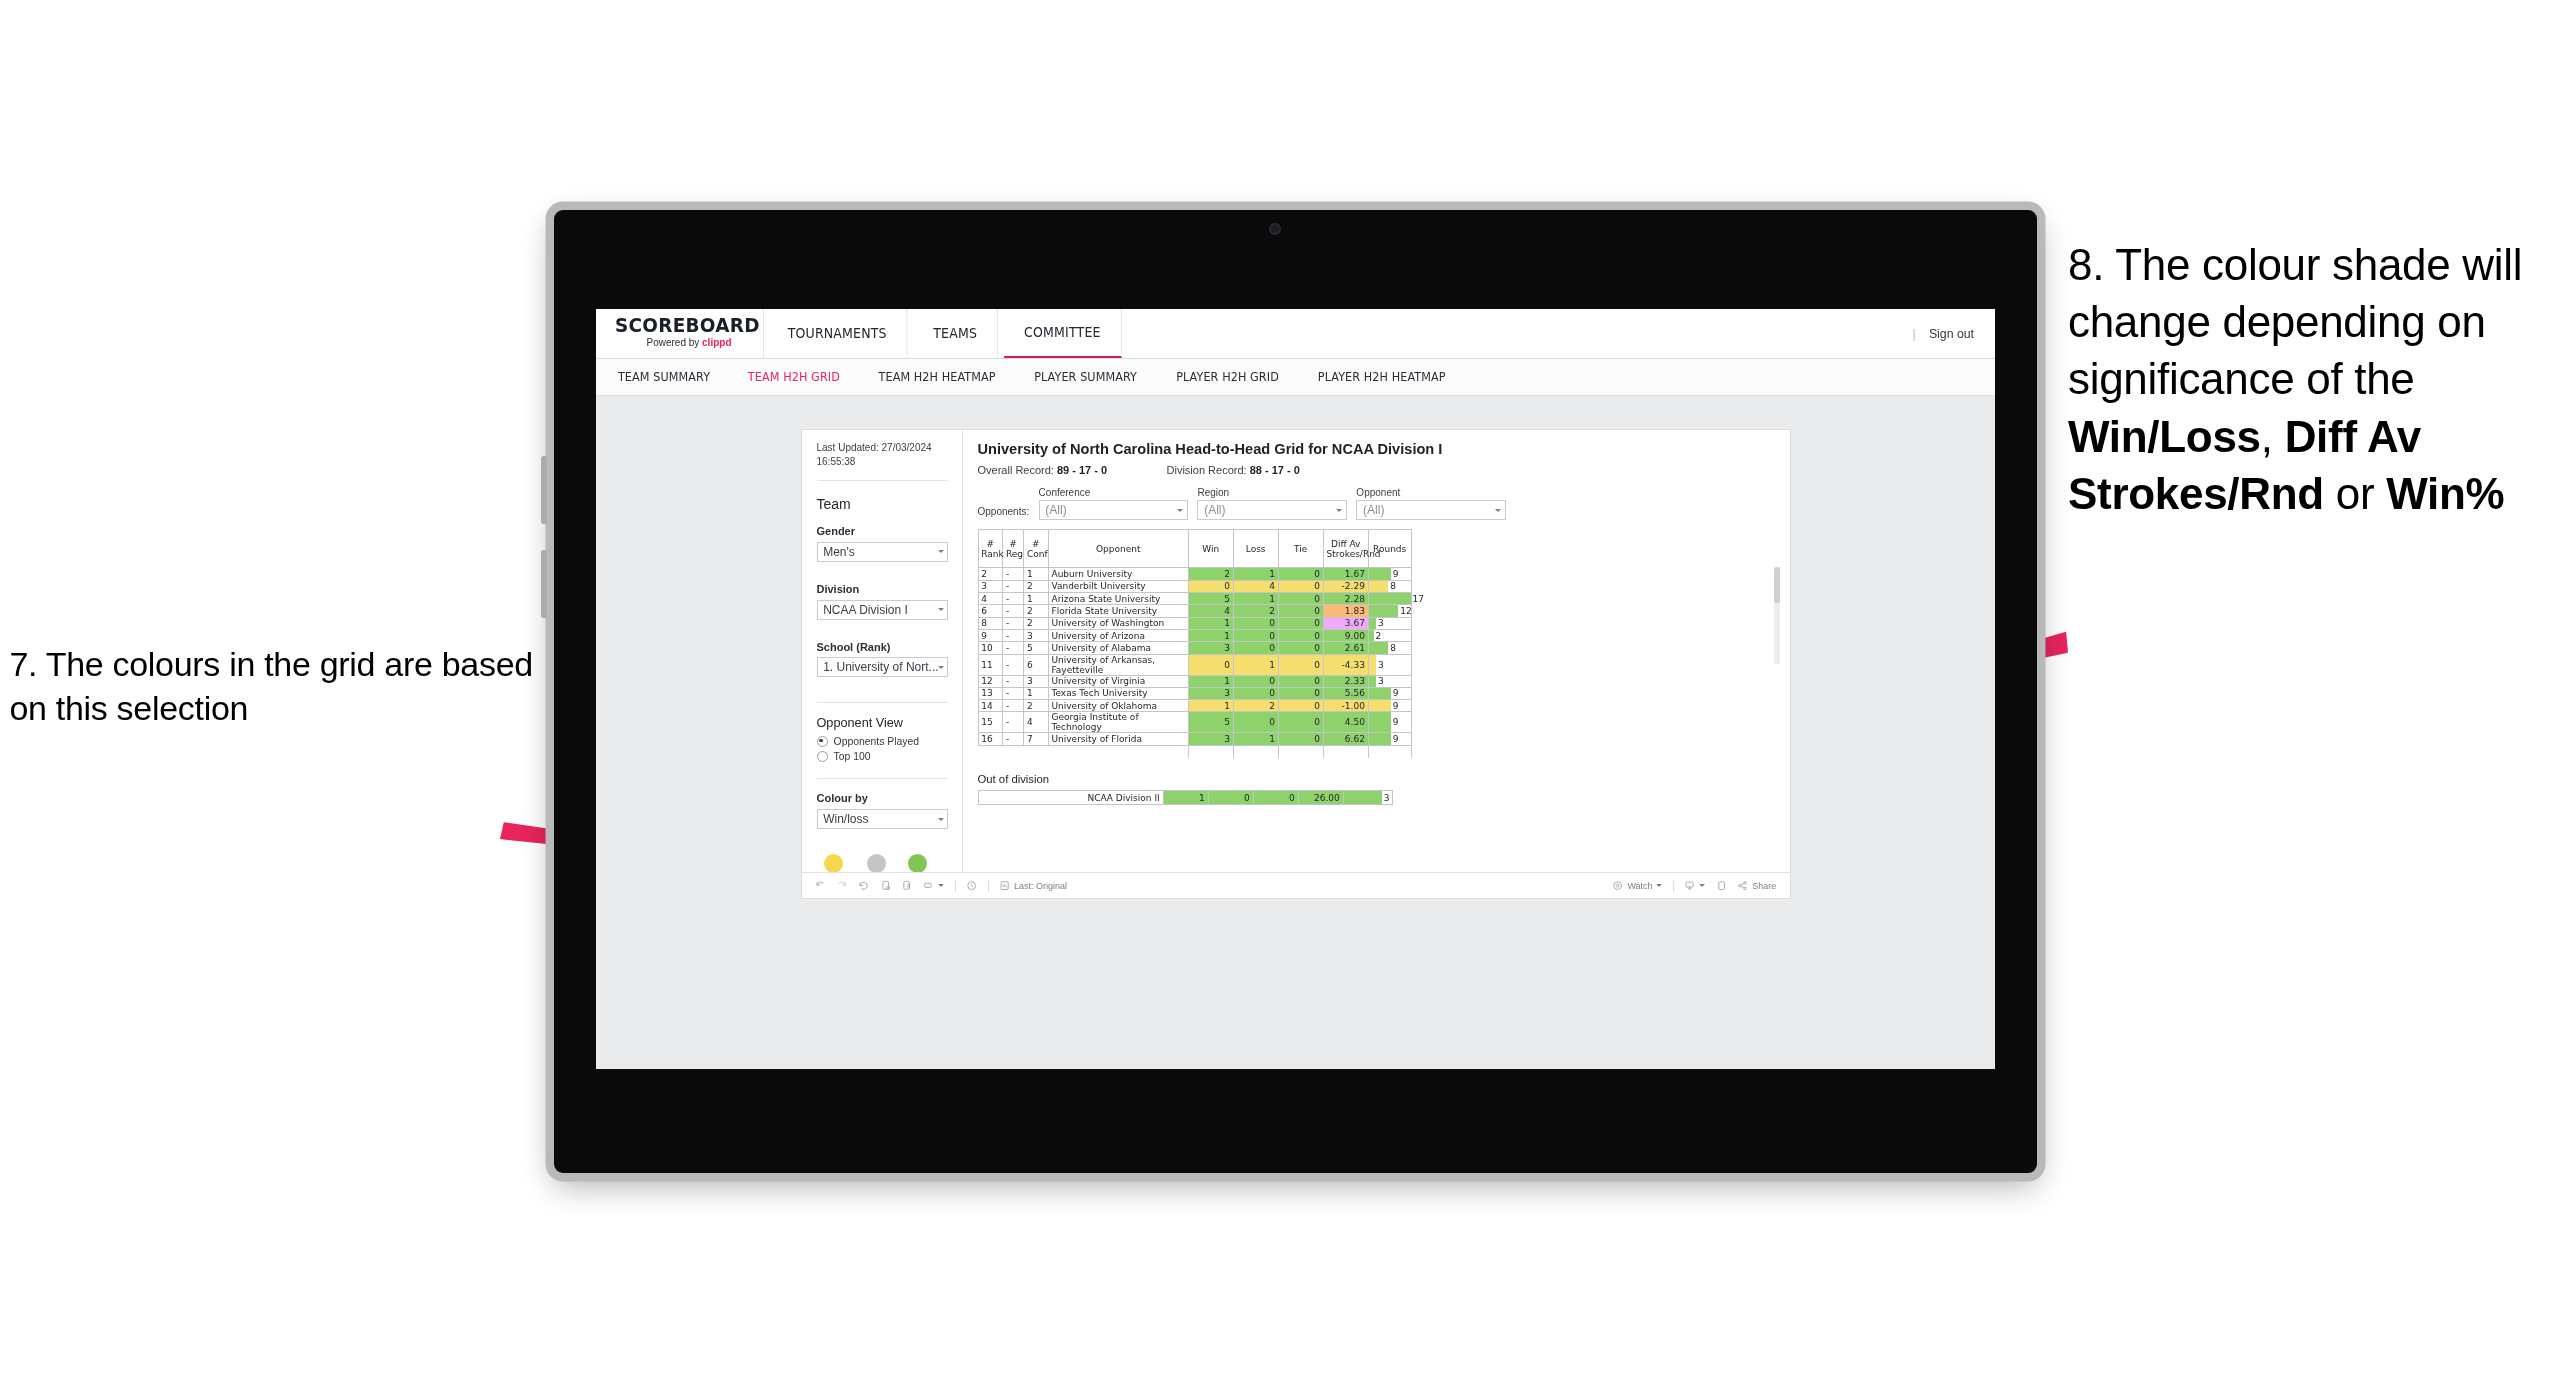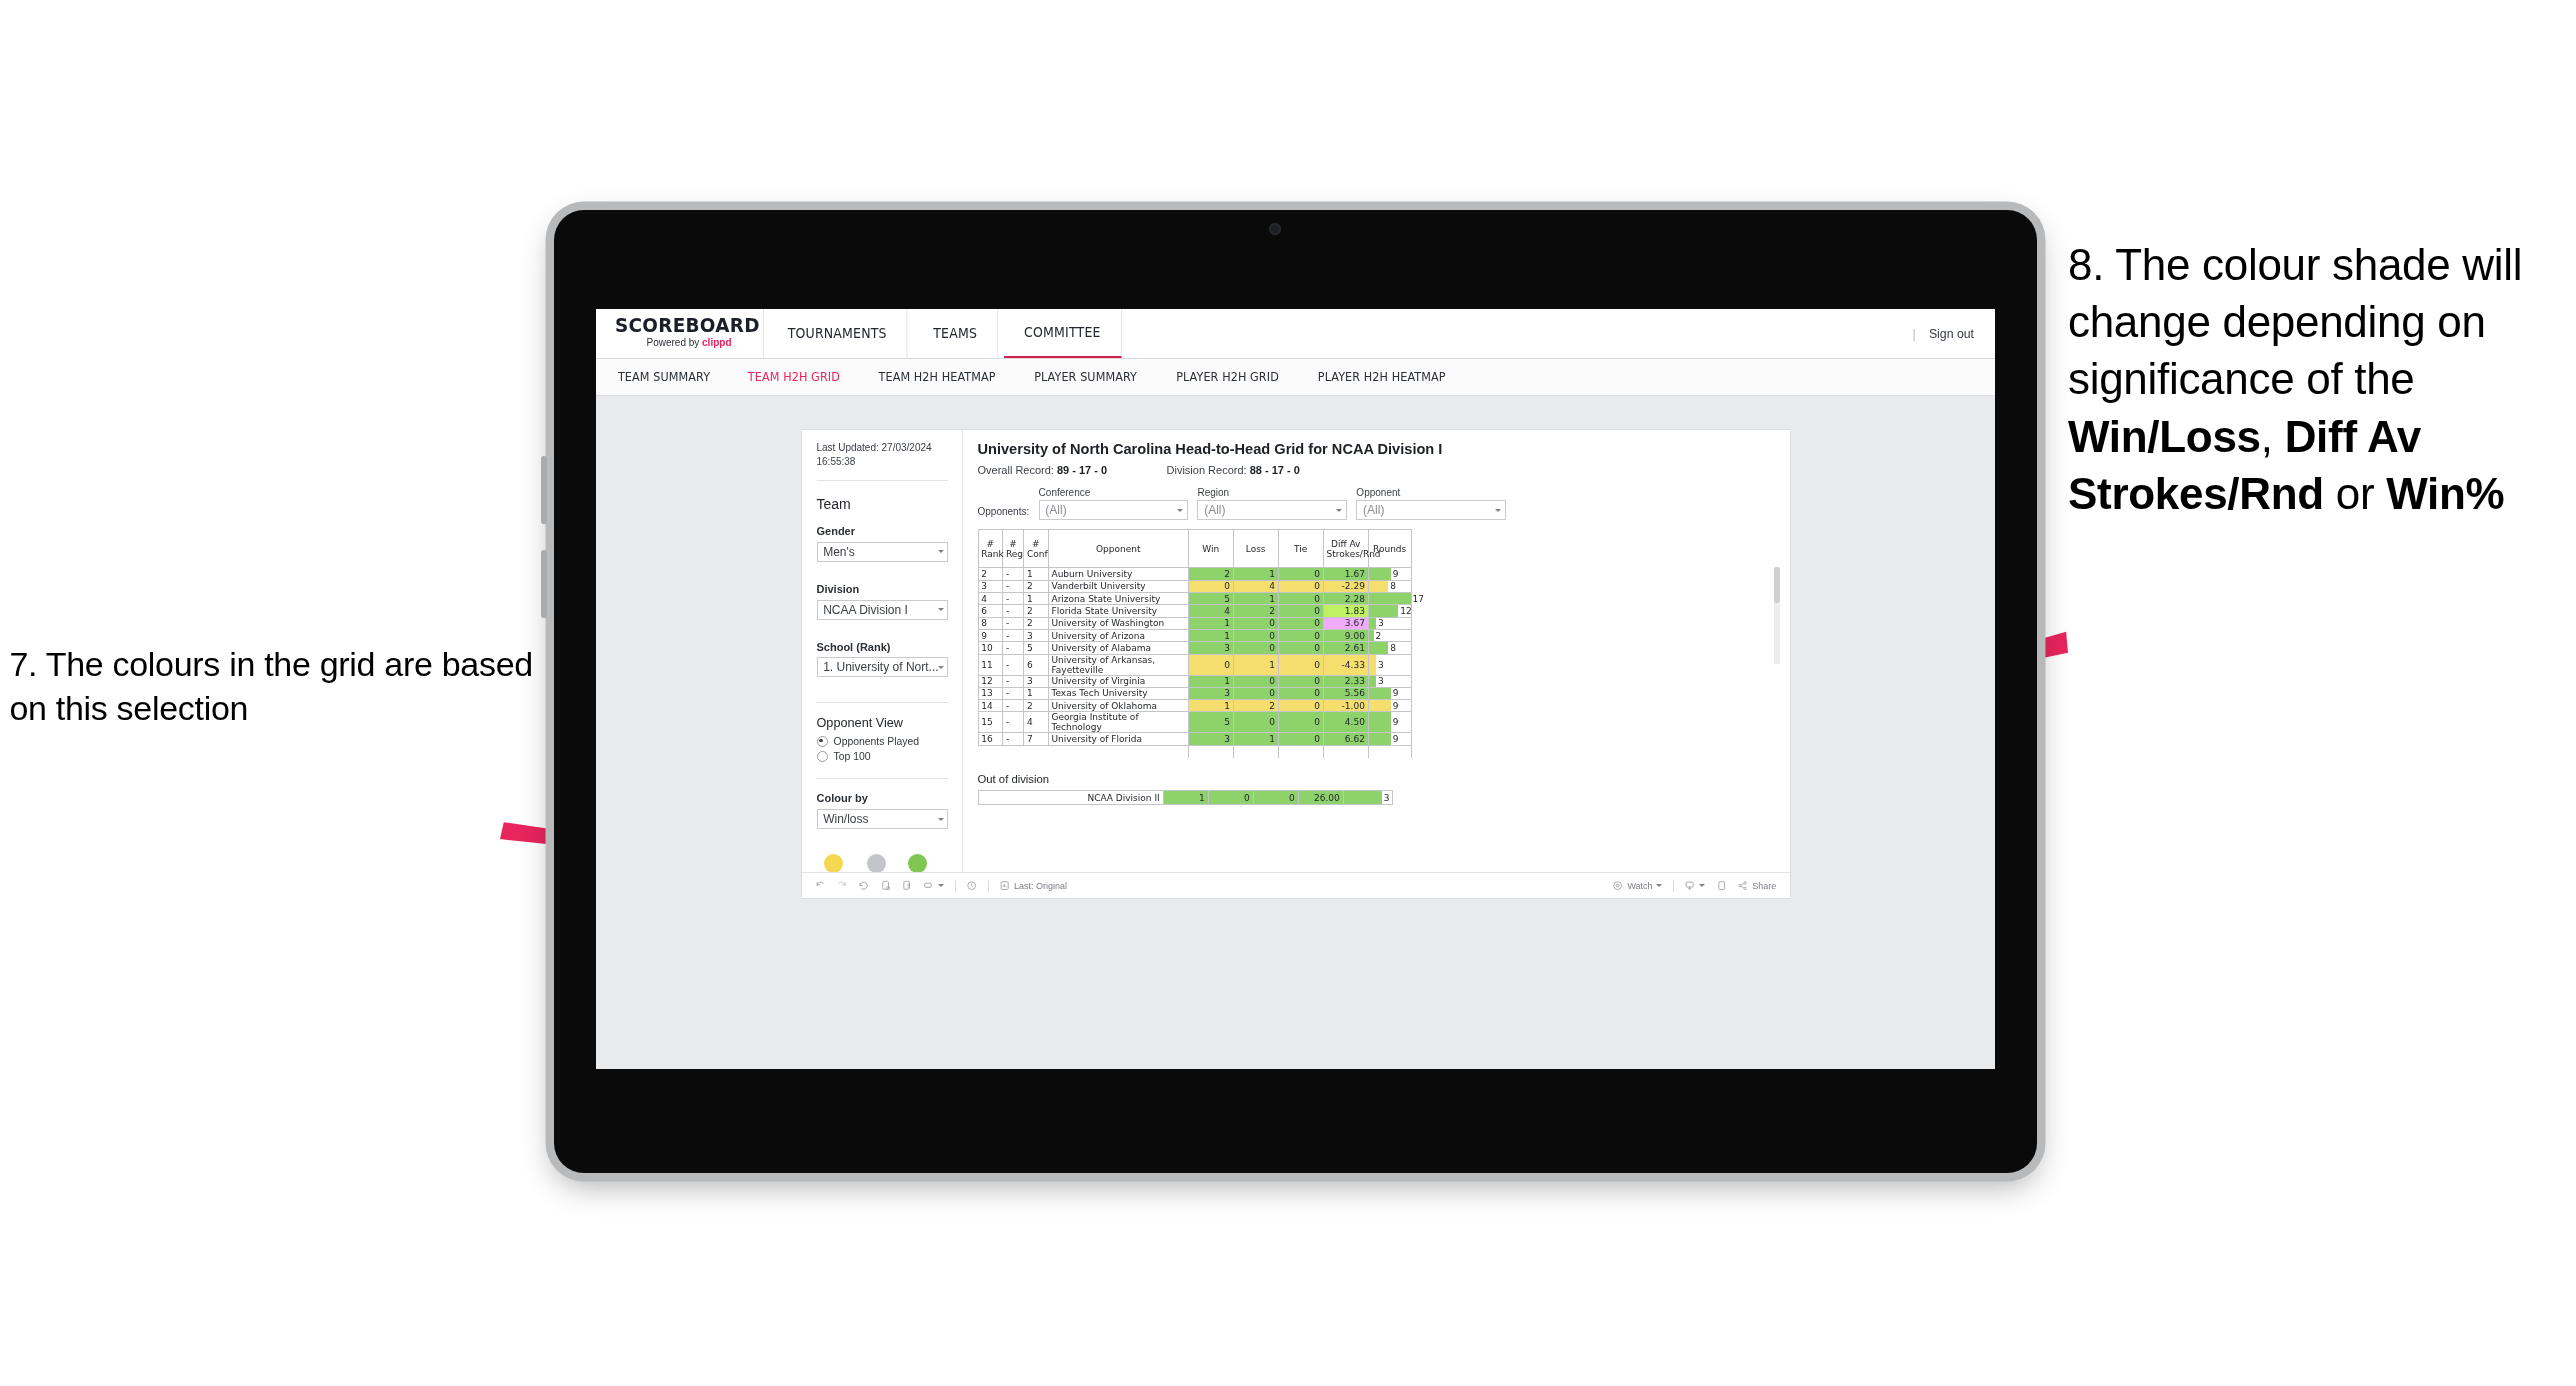--- a/index.html
+++ b/index.html
@@ -24,21 +24,21 @@
   #annot-right { left: 2068px; top: 236px; width: 510px; font-size: 44px; }
   .annot b { font-weight: 700; }
 
   .arrow { position: absolute; }
 
   
   #tablet {
     position: absolute; left: 554px; top: 210px;
     width: 1483px; height: 963px;
     background: #0a0a0a;
-    border-radius: 30px;
+    border-radius: 9px;
     box-shadow: 0 0 0 8.5px #b7b9bb, 0 11.3px 32px rgba(0,0,0,0.33);
   }
   #tablet:before { 
     content:""; position:absolute; left:-13.2px; top: 246px; width: 5.7px; height: 68px;
     background:#a9abad; border-radius:2.8px;
   }
   #tablet:after {
     content:""; position:absolute; left:-13.2px; top: 340px; width: 5.7px; height: 68px;
     background:#a9abad; border-radius:2.8px;
   }
@@ -396,21 +396,21 @@
                         </td>
                       </tr>
                       <tr>
                         <td class="c-rank w-rank">6</td>
                         <td class="c-reg w-reg">-</td>
                         <td class="c-conf w-conf">2</td>
                         <td class="c-opp w-opp">Florida State University</td>
                         <td class="c-num w-win" style="background: rgb(142, 210, 107);">4</td>
                         <td class="c-num w-loss" style="background: rgb(142, 210, 107);">2</td>
                         <td class="c-num w-tie" style="background: rgb(142, 210, 107);">0</td>
-                        <td class="c-num w-diff" style="background: #bef264;">1.83</td>
+                        <td class="c-num w-diff" style="background: #fdba74;">1.83</td>
                         <td class="c-rounds w-rounds">
                           <div class="bar" style="width: 70.5882%; background: rgb(142, 210, 107);"></div>
                           <div class="num" style="left: calc(70.5882% + 1.9px);">12</div>
                         </td>
                       </tr>
                       <tr>
                         <td class="c-rank w-rank">8</td>
                         <td class="c-reg w-reg">-</td>
                         <td class="c-conf w-conf">2</td>
                         <td class="c-opp w-opp">University of Washington</td>

